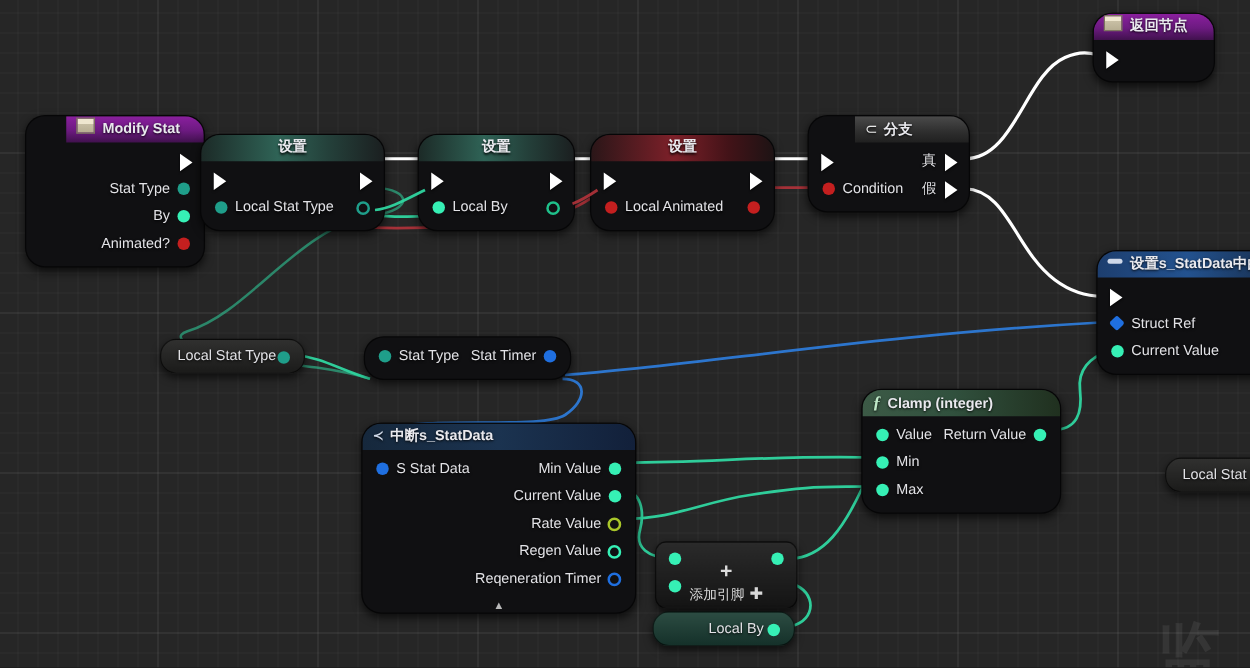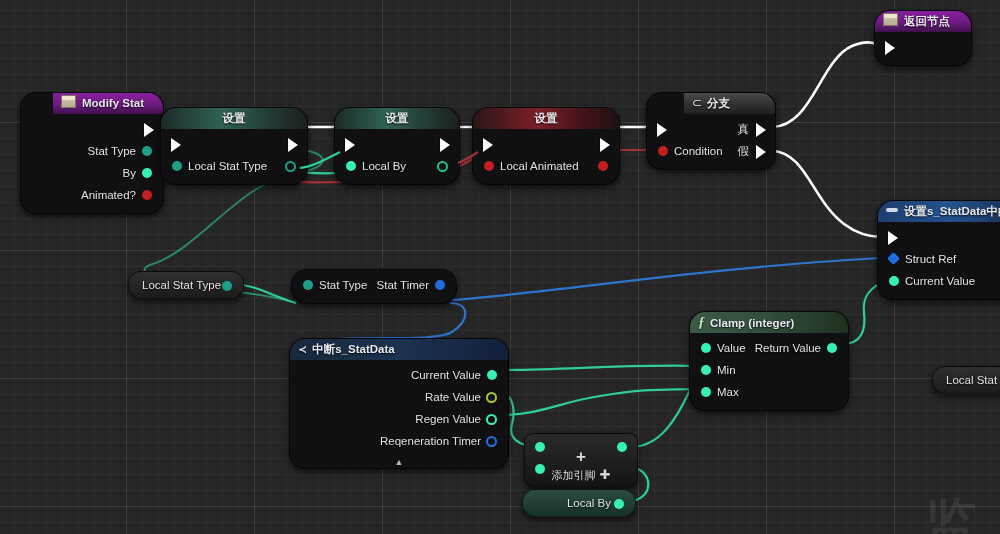--- a/index.html
+++ b/index.html
@@ -278,20 +278,26 @@
       </div>
     </div>
   </div>
 
   <div class="node" style="left:289px;top:338px;width:218px;">
     <div class="hdr break">
       <span class="ico-break">≺</span><span>中断s_StatData</span>
     </div>
     <div class="body" style="padding-bottom:16px;">
       <div class="row">
+        <span class="pin l" style="background:#1f6fe0;"></span>
+        <span class="lbl l">S Stat Data</span>
+        <span class="lbl r">Min Value</span>
+        <span class="pin r" style="background:#36f0b5;"></span>
+      </div>
+      <div class="row">
         <span class="lbl r">Current Value</span>
         <span class="pin r" style="background:#36f0b5;"></span>
       </div>
       <div class="row">
         <span class="lbl r">Rate Value</span>
         <span class="pin r hollow" style="color:#a9c62a;"></span>
       </div>
       <div class="row">
         <span class="lbl r">Regen Value</span>
         <span class="pin r hollow" style="color:#36f0b5;"></span>

